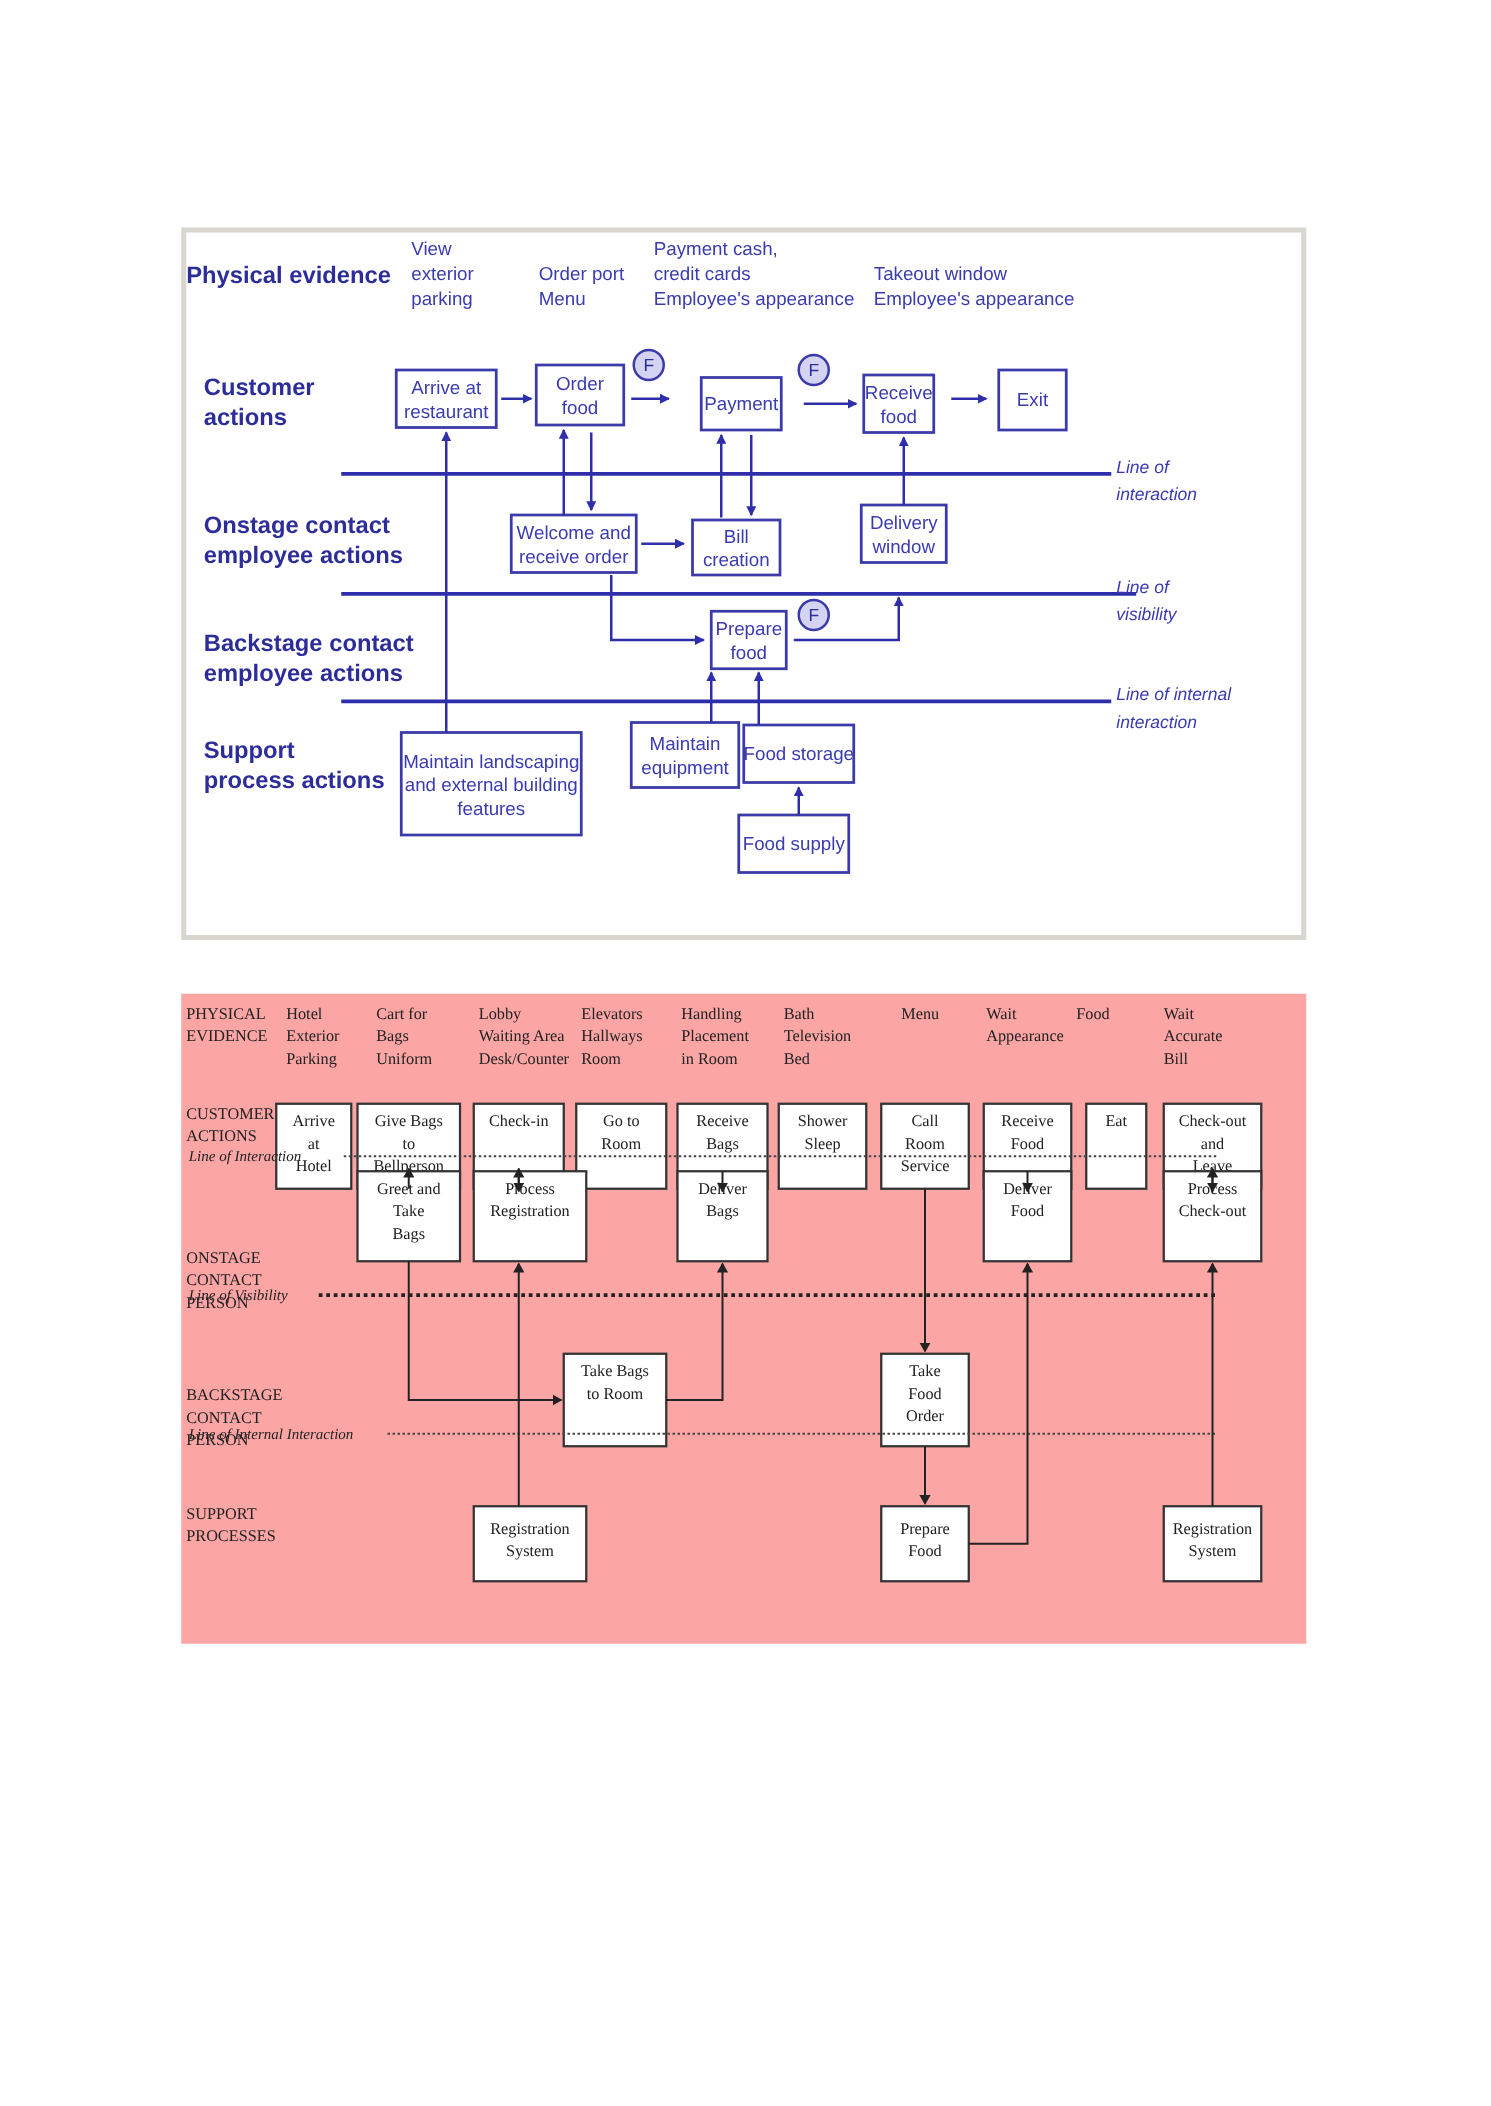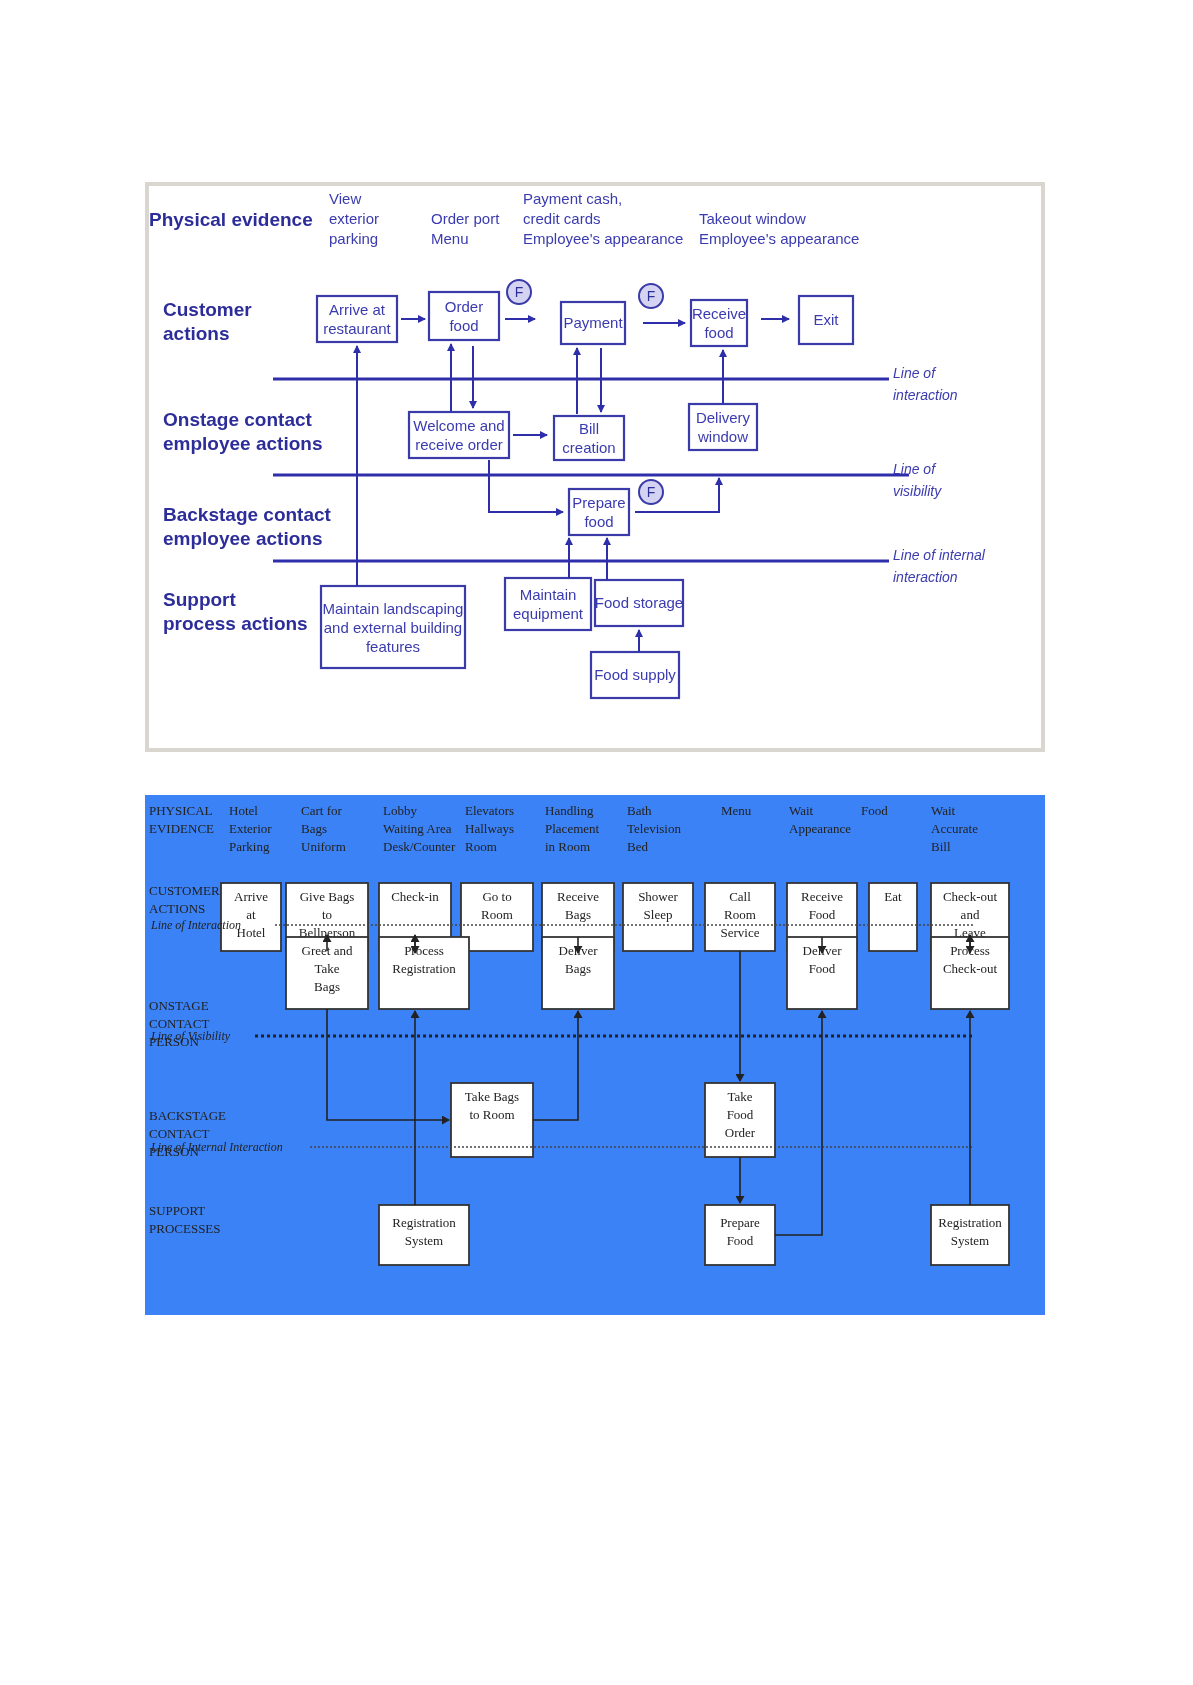--- a/index.html
+++ b/index.html
@@ -1,19 +1,19 @@
 <!DOCTYPE html>
 <html><head>
 <meta charset="utf-8">
 <style>
   html, body { margin: 0; padding: 0; background: #ffffff; }
   body { width: 1193px; height: 1685px; position: relative; overflow: hidden; }
   #d1-wrap { position: absolute; left: 145px; top: 182px; width: 900px; height: 570px;
              background: #ffffff; border: 4px solid #d9d6d0; box-sizing: border-box; }
-  #d2-wrap { position: absolute; left: 145px; top: 795px; width: 900px; height: 520px; background: #3b82f6; }
+  #d2-wrap { position: absolute; left: 145px; top: 795px; width: 900px; height: 520px; background: #fca5a5; }
   svg { display: block; }
   .d1 text { font-family: "Liberation Sans", sans-serif; fill: #3b3bb0; }
   .d1 .lane { font-weight: bold; font-size: 19px; fill: #2d2d9a; }
   .d1 .ev { font-size: 15px; }
   .d1 .box { fill: #ffffff; stroke: #3a3aa8; stroke-width: 2.2; }
   .d1 .bt { font-size: 15px; text-anchor: middle; }
   .d1 .ln { stroke: #2e2eaa; stroke-width: 3; }
   .d1 .ar { stroke: #2e2eaa; stroke-width: 2; fill: none; }
   .d1 .ll { font-style: italic; font-size: 14px; }
   .d1 .fc { fill: #d4d4f2; stroke: #3a3aa8; stroke-width: 2; }

